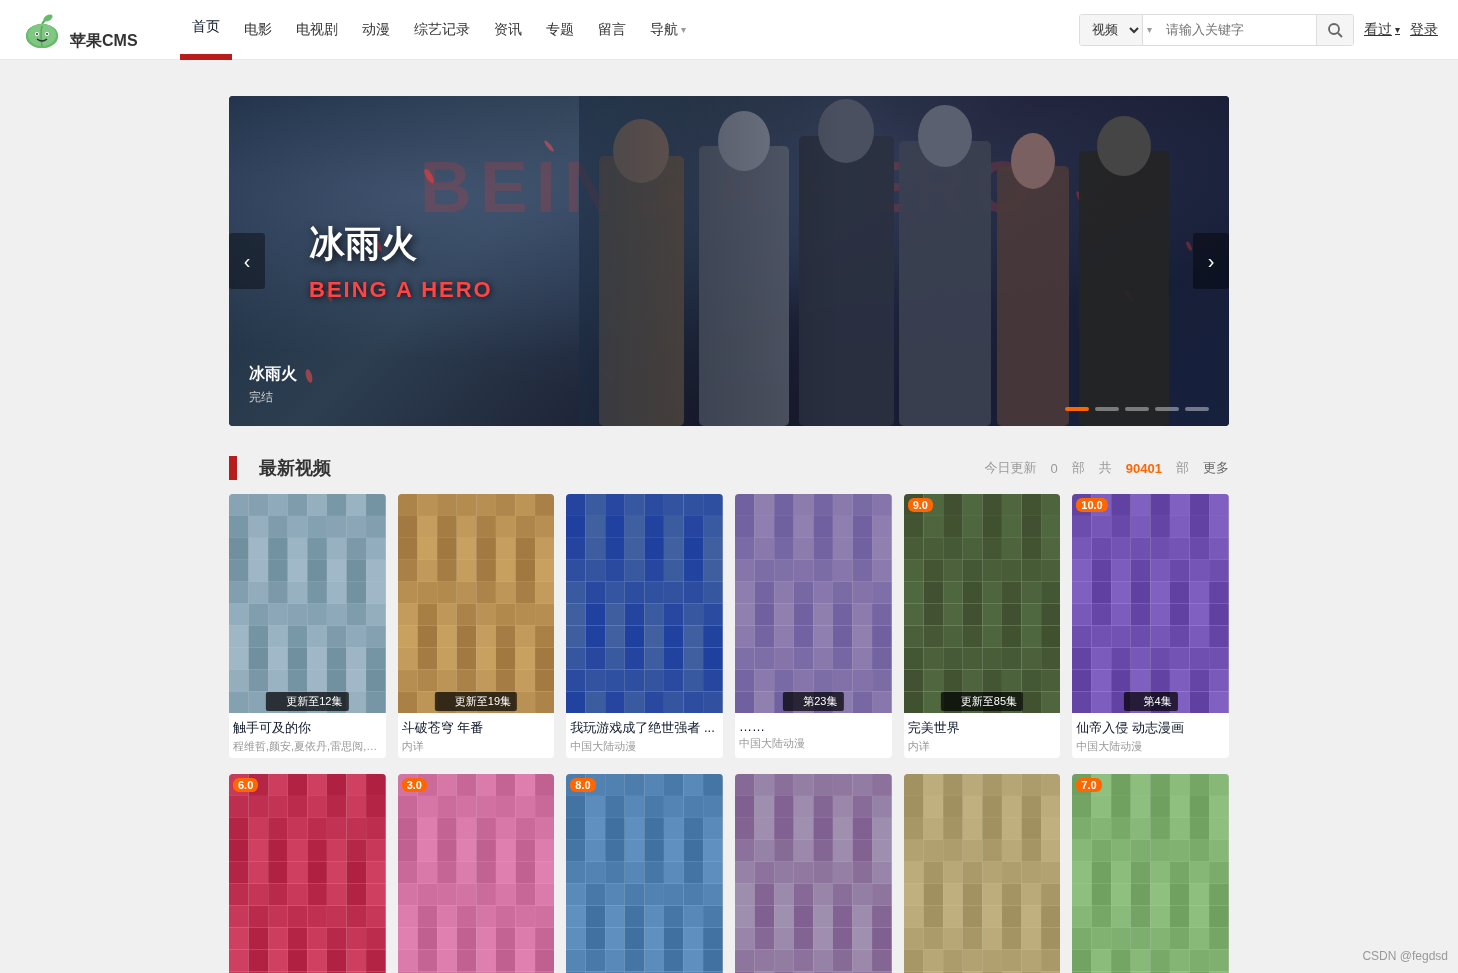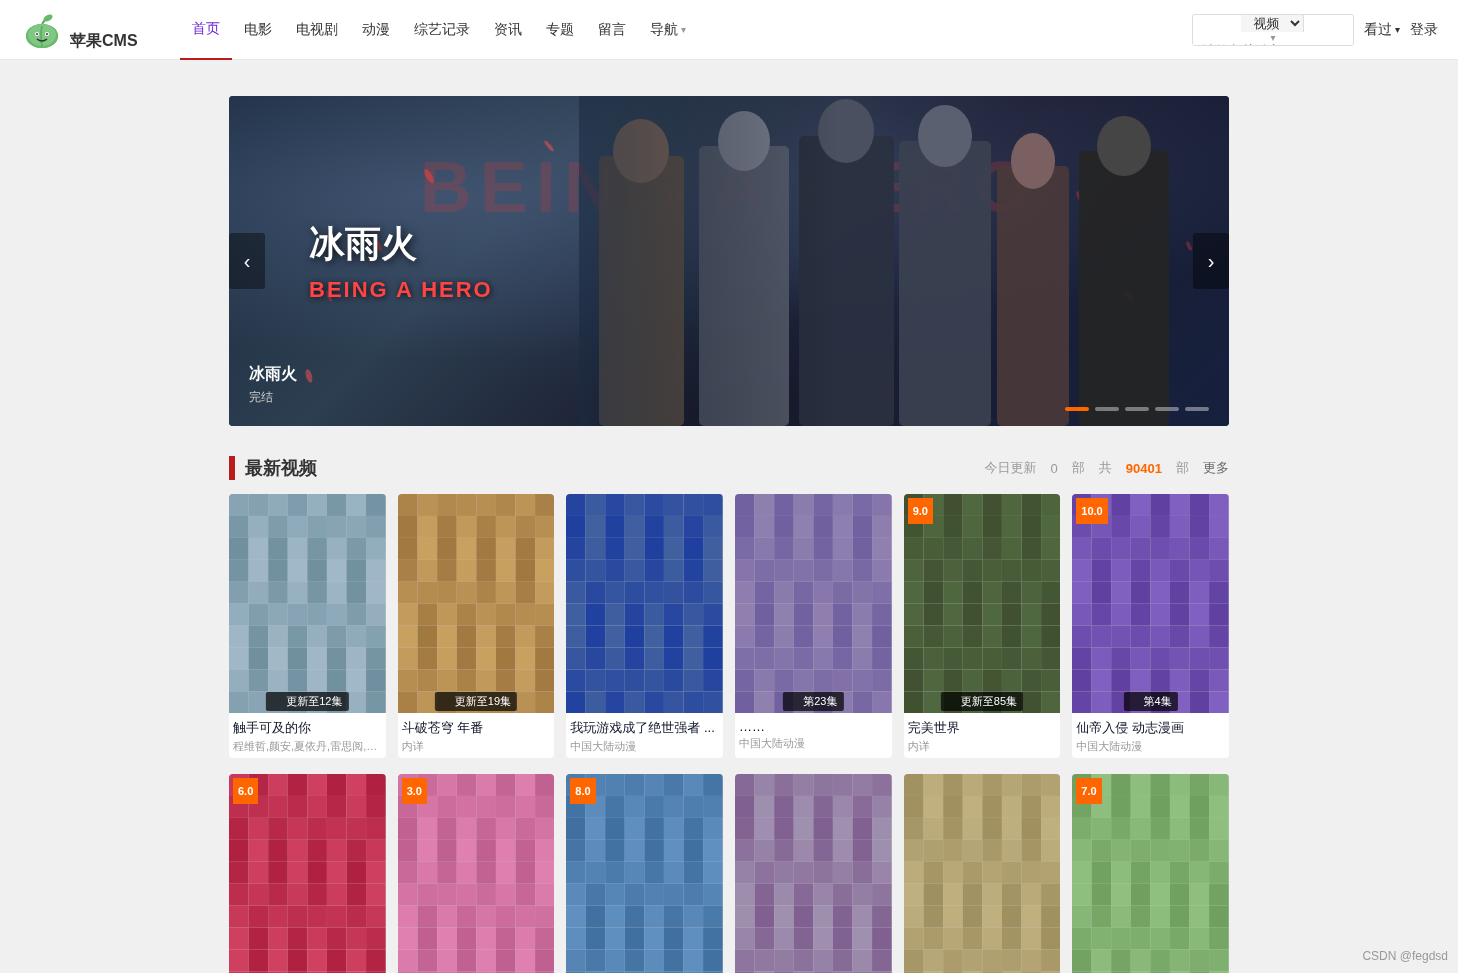--- a/index.html
+++ b/index.html
@@ -42,37 +42,36 @@
       padding: 0 12px;
       height: 60px;
       display: flex;
       align-items: center;
       cursor: pointer;
       color: #333;
       font-size: 14px;
       text-decoration: none;
       white-space: nowrap;
     }
-    .nav-item.active { color: #6d28d9; border-bottom: 2px solid #b91c1c; }
+    .nav-item.active { color: #0f172a; border-bottom: 6px solid #b91c1c; }
     .nav-item .dropdown-arrow { font-size: 10px; margin-left: 3px; color: #999; }
 
     .header-right {
       margin-left: auto;
       display: flex;
       align-items: center;
       gap: 10px;
     }
     .search-area {
       display: flex;
       align-items: center;
       border: 1px solid #ddd;
       border-radius: 3px;
       overflow: hidden;
       height: 32px;
-      flex-direction: column;
     }
     .search-select {
       border: none;
       outline: none;
       padding: 0 8px;
       font-size: 13px;
       color: #333;
       background: #f5f5f5;
       height: 100%;
       border-right: 1px solid #ddd;
@@ -99,20 +98,21 @@
     }
     .watched-btn, .login-btn {
       background: none;
       border: none;
       cursor: pointer;
       font-size: 14px;
       color: #333;
       display: flex;
       align-items: center;
       gap: 3px;
+      text-decoration: underline;
     }
 
     
     .banner-container {
       width: 1000px;
       margin: 20px auto;
       position: relative;
       background: #1a2a3a;
       border-radius: 4px;
       overflow: hidden;
@@ -217,22 +217,22 @@
       display: flex;
       align-items: center;
       justify-content: space-between;
       margin-bottom: 14px;
       padding-top: 10px;
     }
     .section-title {
       font-size: 18px;
       font-weight: bold;
       color: #333;
-      padding-left: 10px;
-      border-left: 6px solid #b91c1c;
+      padding-left: 22px;
+      border-left: 8px solid #b91c1c;
     }
     .section-meta {
       font-size: 13px;
       color: #999;
       display: flex;
       align-items: center;
       gap: 14px;
     }
     .section-meta .highlight { color: #ff6600; font-weight: bold; }
     .section-meta .more-link {
@@ -261,22 +261,22 @@
       overflow: hidden;
       background: #ccc;
     }
     .video-badge {
       position: absolute;
       top: 4px;
       left: 4px;
       background: #ff6600;
       color: white;
       font-size: 11px;
-      padding: 7px 5px;
-      border-radius: 0;
+      padding: 1px 5px;
+      border-radius: 6px;
       font-weight: bold;
     }
     .video-badge.score { background: #ff6600; }
     .video-episode-tag {
       position: absolute;
       bottom: 6px;
       right: 6px;
       background: rgba(0,0,0,0.65);
       color: white;
       font-size: 11px;

